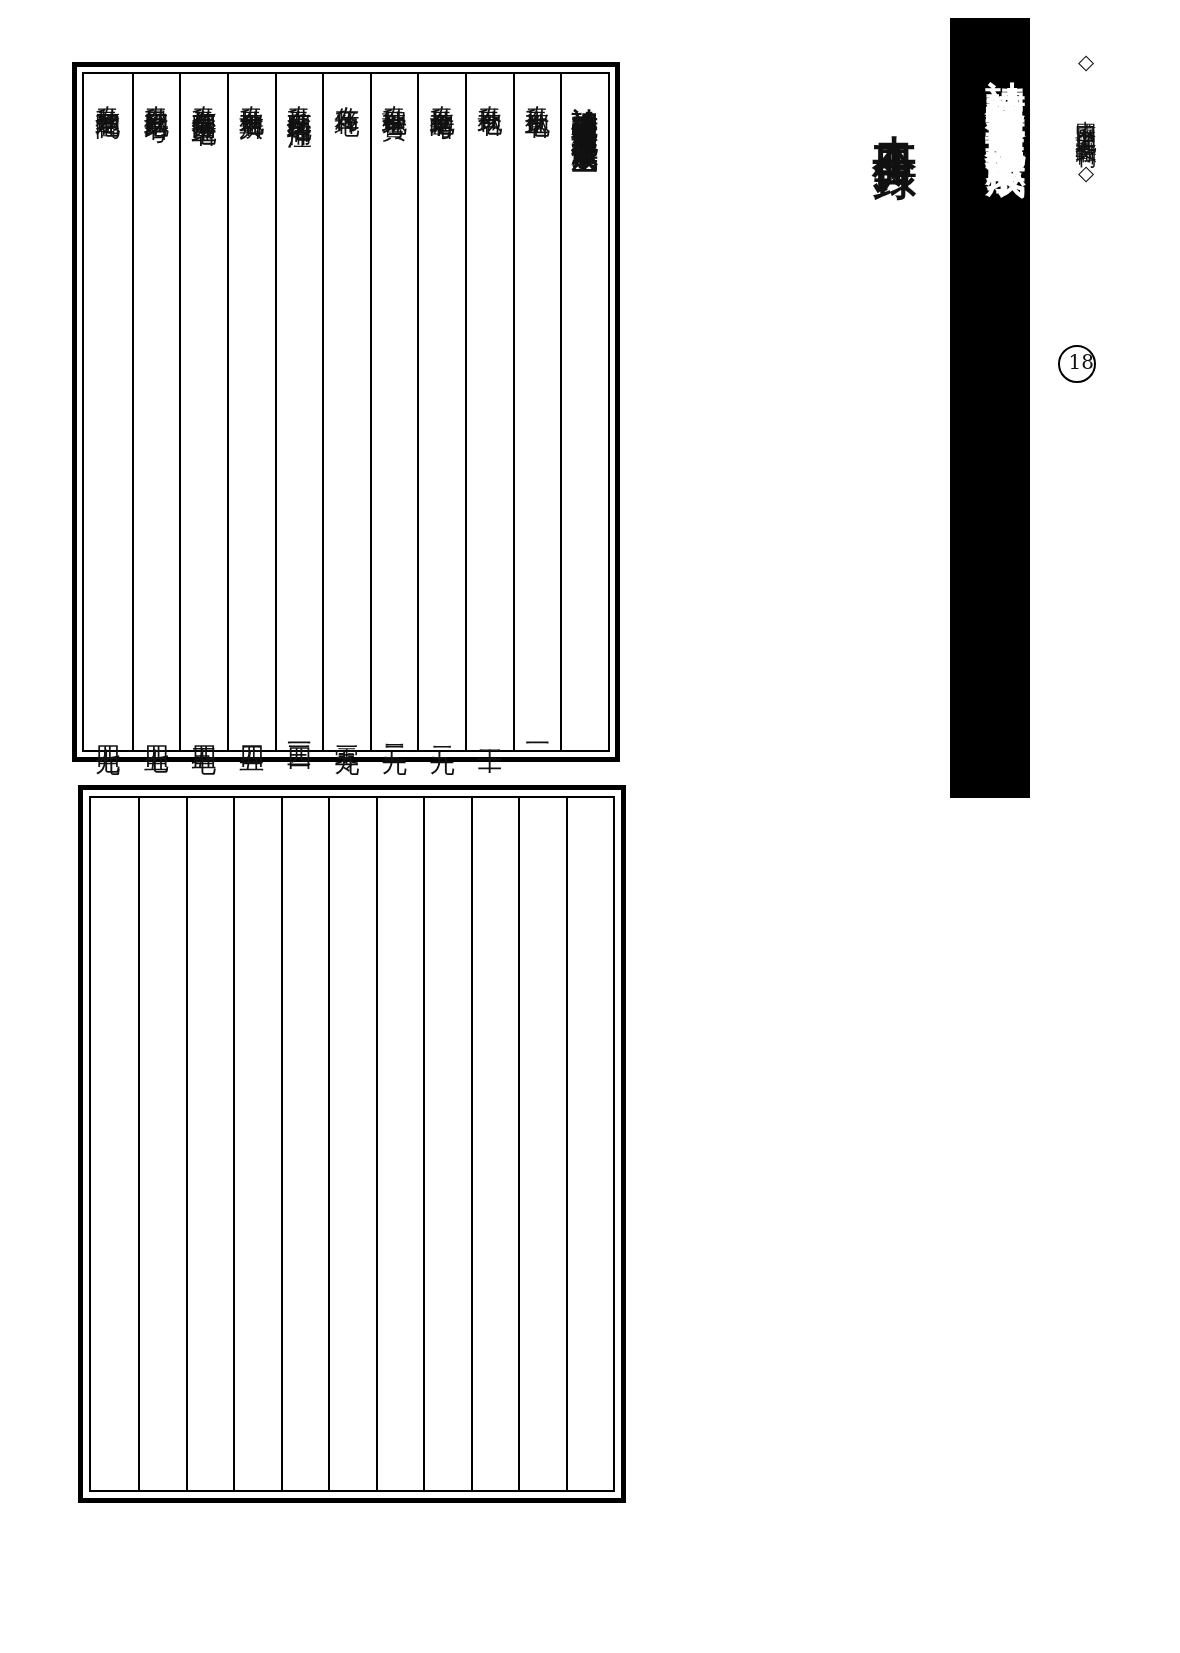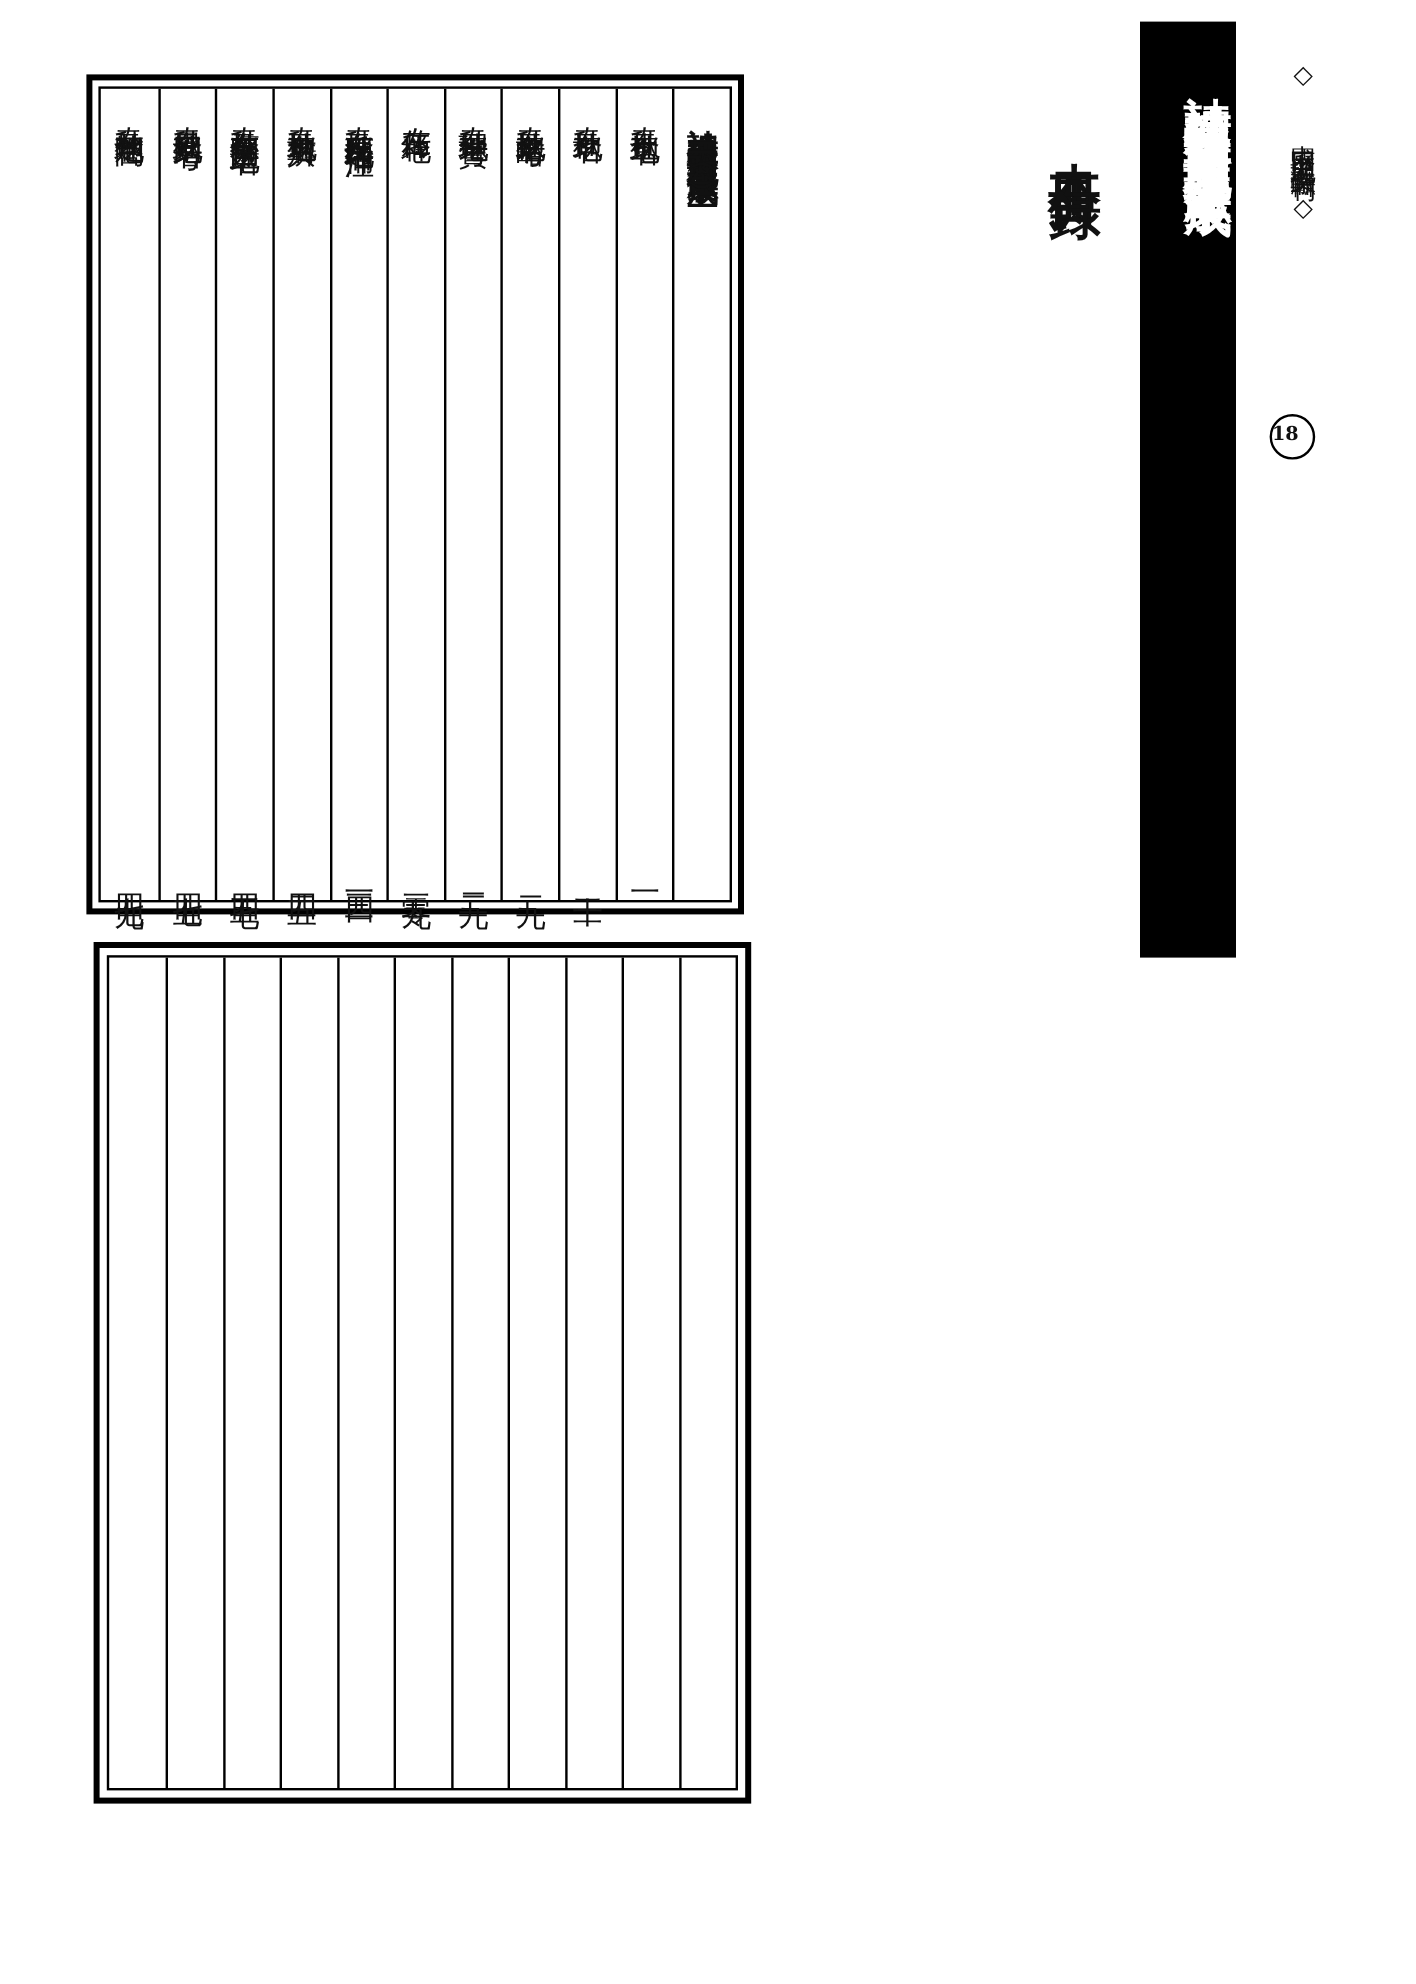--- a/index.html
+++ b/index.html
@@ -57,24 +57,24 @@
     white-space: nowrap;
   }
   .series-number {
     position: absolute;
     top: 345px;
     right: 84px;
     width: 34px;
     height: 34px;
     border: 2px solid #000;
     border-radius: 50%;
-    font-size: 16px;
+    font-size: 20px;
     line-height: 30px;
-    text-align: left;
-    font-weight: bold;
+    text-align: right;
+    font-weight: normal;
   }
 
   
   .volume-heading {
     position: absolute;
     top: 100px;
     right: 262px;
     width: 56px;
     writing-mode: vertical-rl;
     text-orientation: upright;

